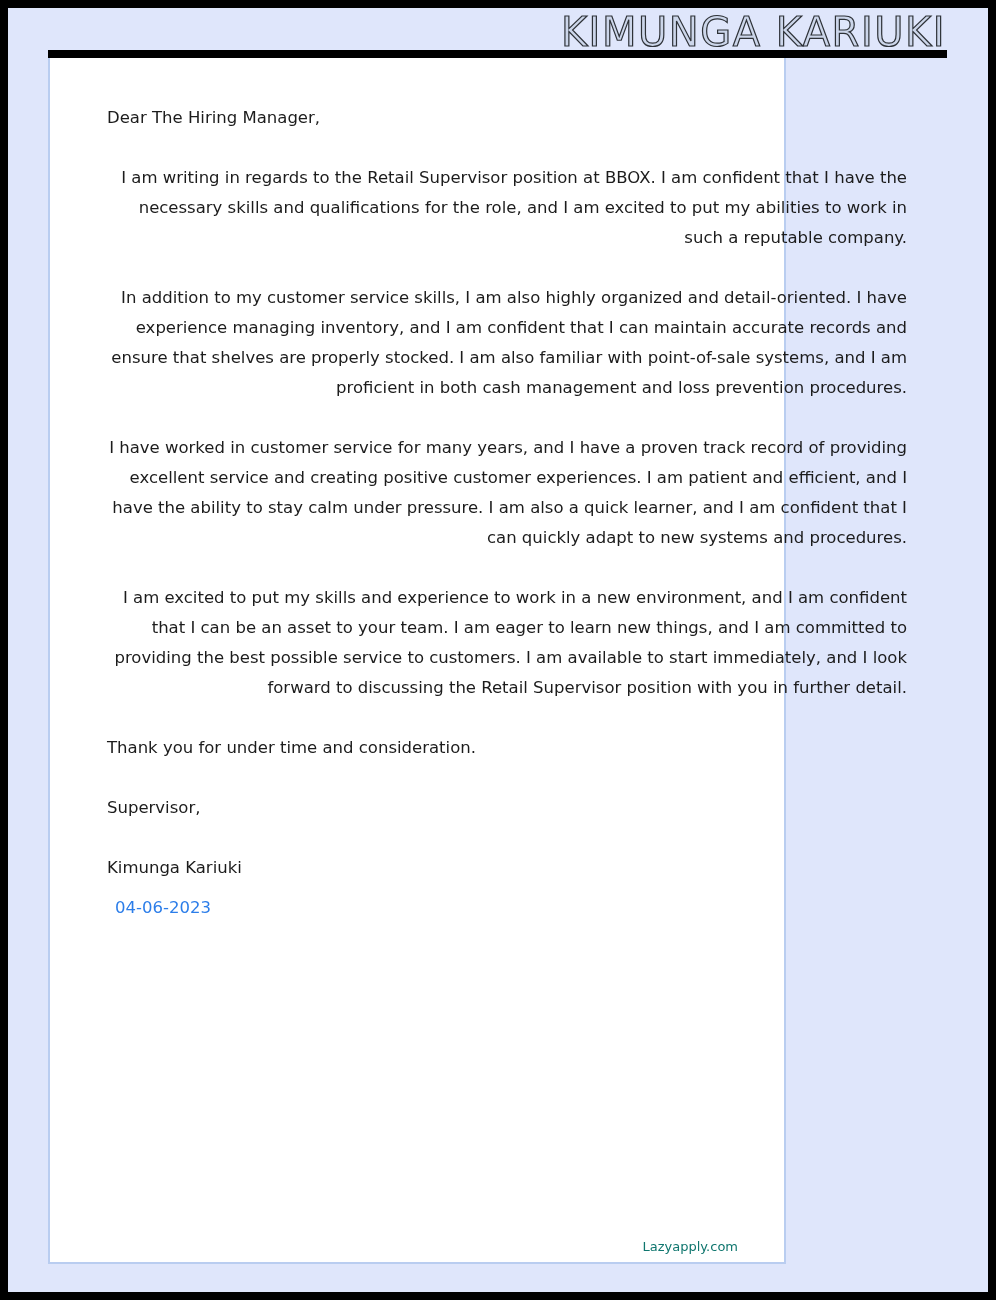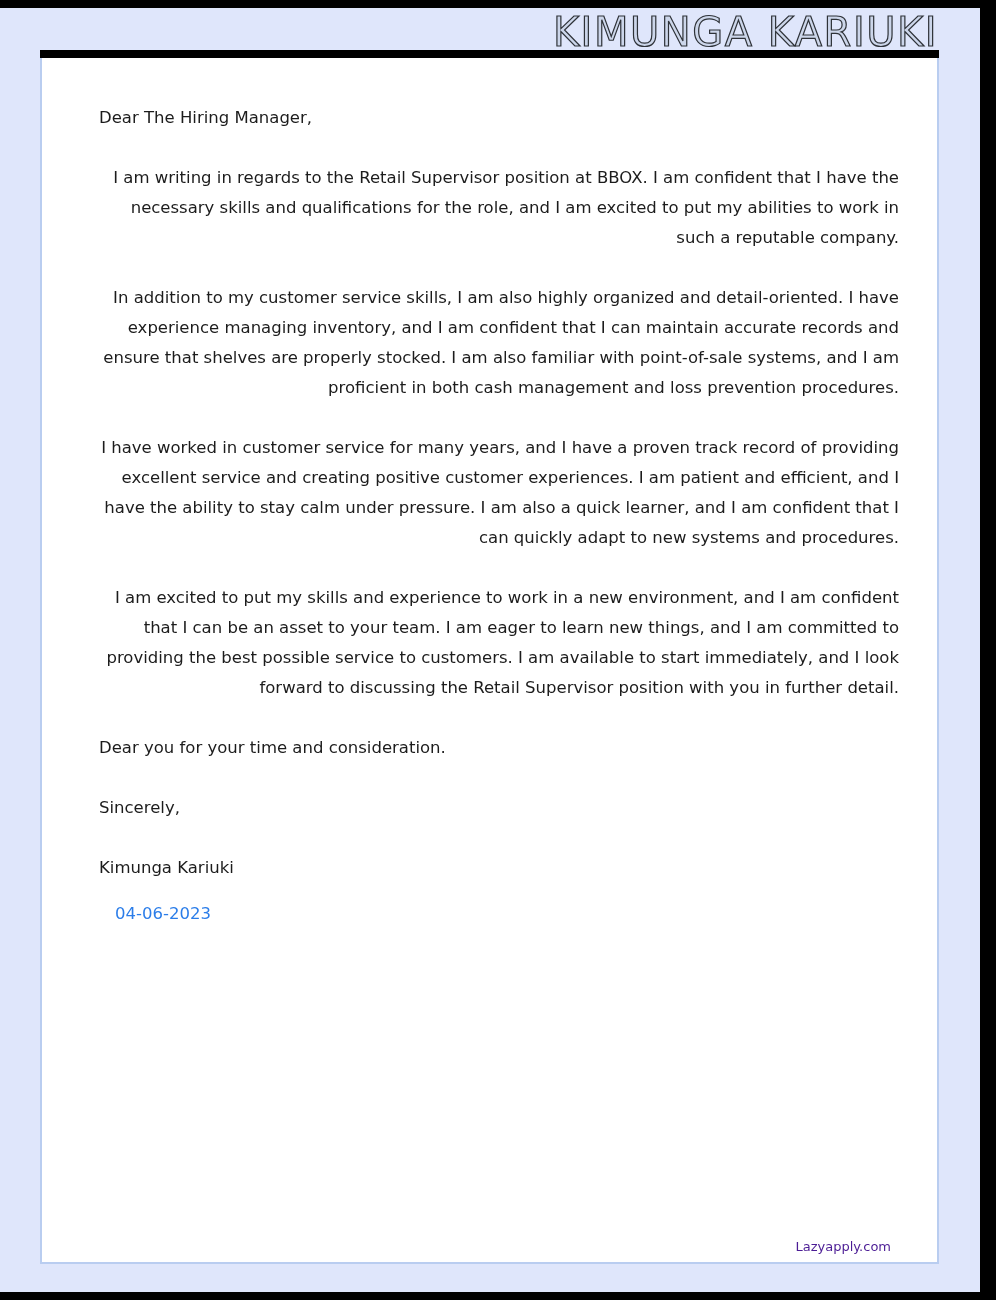--- a/index.html
+++ b/index.html
@@ -9,21 +9,21 @@
   body {
     width: 996px;
     height: 1300px;
     background: #000000;
     font-family: "DejaVu Sans", sans-serif;
     overflow: hidden;
   }
 
   .page {
     position: absolute;
-    left: 0;
+    left: 8px;
     top: 8px;
     width: 980px;
     height: 1284px;
     background: #dfe6fb;
     box-sizing: border-box;
   }
 
   
   .header {
     position: absolute;
@@ -54,21 +54,21 @@
     width: 899px;
     height: 8px;
     background: #000000;
   }
 
   
   .sheet {
     position: absolute;
     left: 40px;
     top: 50px;
-    width: 899px;
+    width: 738px;
     height: 1206px;
     background: #ffffff;
     border-left: 2px solid #b9cdf0;
     border-right: 2px solid #b9cdf0;
     border-bottom: 2px solid #b9cdf0;
     box-sizing: border-box;
   }
 
   .letter {
     position: absolute;
@@ -92,30 +92,30 @@
   .salutation { margin-bottom: 30px; }
   .para { margin-bottom: 30px; text-align: right; }
   .closing-line { margin-bottom: 30px; }
   .signature-name { margin-bottom: 10px; }
 
   .date {
     font-family: "DejaVu Sans", sans-serif;
     font-size: 16.5px;
     line-height: 30px;
     color: #2b7de9;
-    margin: 16px;
+    margin: 8px;
   }
 
   .footer-brand {
     position: absolute;
     right: 46px;
     bottom: 8px;
     font-family: "DejaVu Sans", sans-serif;
     font-size: 13px;
-    color: #4c1d95;
+    color: #0f766e;
   }
 </style>
 </head>
 <body>
 
 <div class="page">
 
   <div class="header">
     <div class="header-name">KIMUNGA KARIUKI</div>
   </div>
@@ -129,23 +129,23 @@
       <p class="salutation">Dear The Hiring Manager,</p>
 
       <p class="para">I am writing in regards to the Retail Supervisor position at BBOX. I am confident that I have the necessary skills and qualifications for the role, and I am excited to put my abilities to work in such a reputable company.</p>
 
       <p class="para">In addition to my customer service skills, I am also highly organized and detail-oriented. I have experience managing inventory, and I am confident that I can maintain accurate records and ensure that shelves are properly stocked. I am also familiar with point-of-sale systems, and I am proficient in both cash management and loss prevention procedures.</p>
 
       <p class="para">I have worked in customer service for many years, and I have a proven track record of providing excellent service and creating positive customer experiences. I am patient and efficient, and I have the ability to stay calm under pressure. I am also a quick learner, and I am confident that I can quickly adapt to new systems and procedures.</p>
 
       <p class="para">I am excited to put my skills and experience to work in a new environment, and I am confident that I can be an asset to your team. I am eager to learn new things, and I am committed to providing the best possible service to customers. I am available to start immediately, and I look forward to discussing the Retail Supervisor position with you in further detail.</p>
 
-      <p class="closing-line">Dear you for your time and consideration.</p>
+      <p class="closing-line">Thank you for under time and consideration.</p>
 
-      <p class="closing-line">Sincerely,</p>
+      <p class="closing-line">Supervisor,</p>
 
       <p class="signature-name">Kimunga Kariuki</p>
 
       <p class="date">04-06-2023</p>
 
     </div>
 
     <div class="footer-brand">Lazyapply.com</div>
 
   </div>

